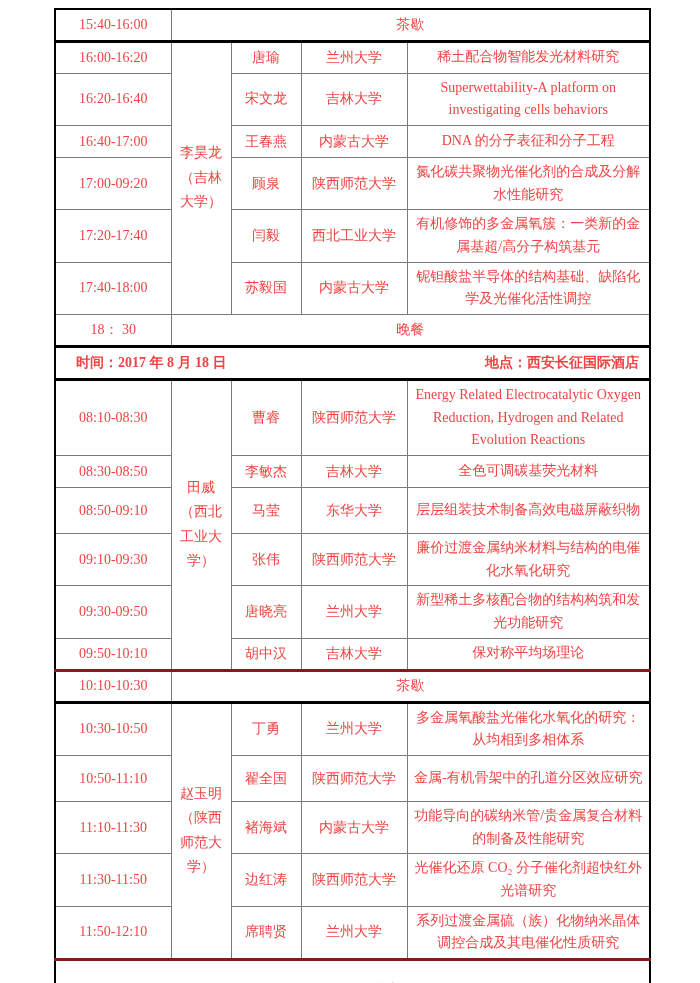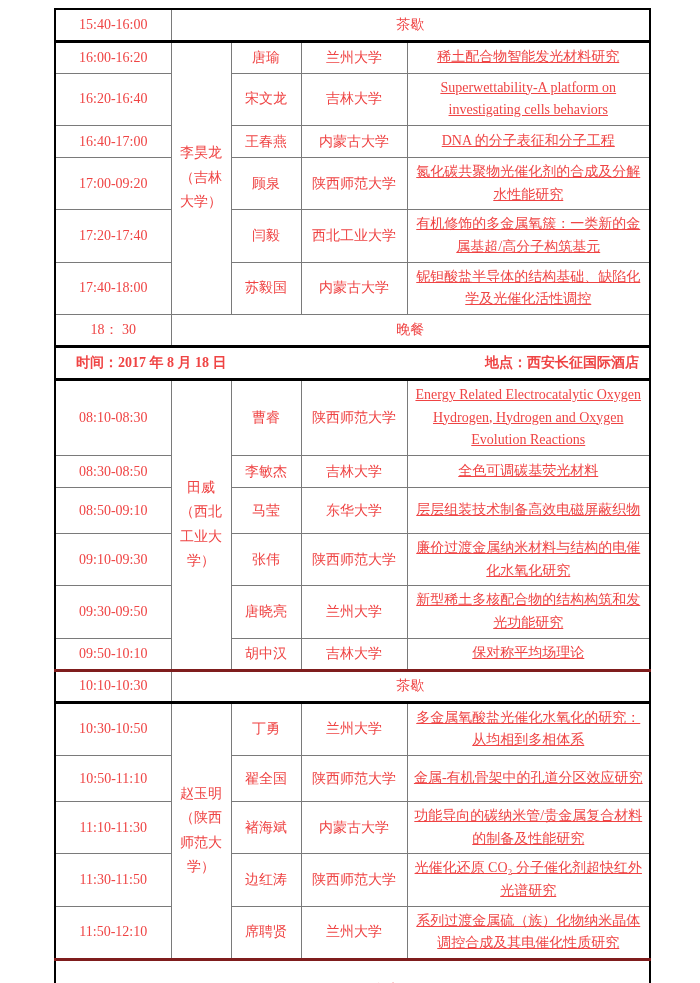--- a/index.html
+++ b/index.html
@@ -44,21 +44,20 @@
   
   tr.tb > td { border-bottom: 3px solid #000; }
   tr.tt > td { border-top: 3px solid #7f1d1d; }
   .chair-cell {
     white-space: pre-line;
     line-height: 1.75;
   }
   .title-cell {
     padding: 3px 2px;
     line-height: 1.62;
-    text-decoration: underline;
   }
   .hdr-row td { font-weight: bold; padding: 0; }
   .hdr-flex {
     display: flex;
     justify-content: space-between;
     align-items: center;
     padding: 0 10px 0 20px;
     height: 100%;
   }
   .lunch-cell {
@@ -140,21 +139,21 @@
     </tr>
 
     <tr class="rh-l">
       <td>08:10-08:30</td>
       <td rowspan="6" class="chair-cell">田威
 （西北
 工业大
 学）</td>
       <td>曹睿</td>
       <td>陕西师范大学</td>
-      <td class="title-cell">Energy Related Electrocatalytic Oxygen Hydrogen, Hydrogen and Oxygen Evolution Reactions</td>
+      <td class="title-cell">Energy Related Electrocatalytic Oxygen Reduction, Hydrogen and Related Evolution Reactions</td>
     </tr>
     <tr class="rh-s">
       <td>08:30-08:50</td>
       <td>李敏杰</td>
       <td>吉林大学</td>
       <td class="title-cell">全色可调碳基荧光材料</td>
     </tr>
     <tr class="rh-m">
       <td>08:50-09:10</td>
       <td>马莹</td>

